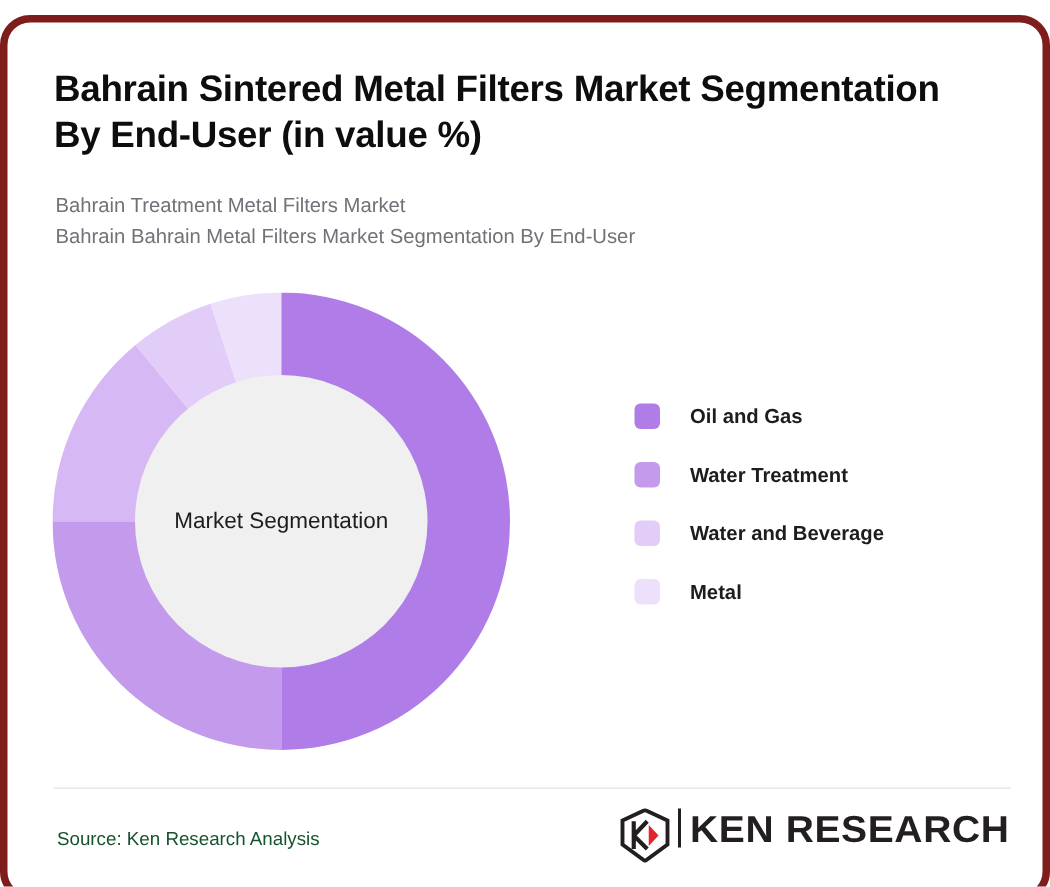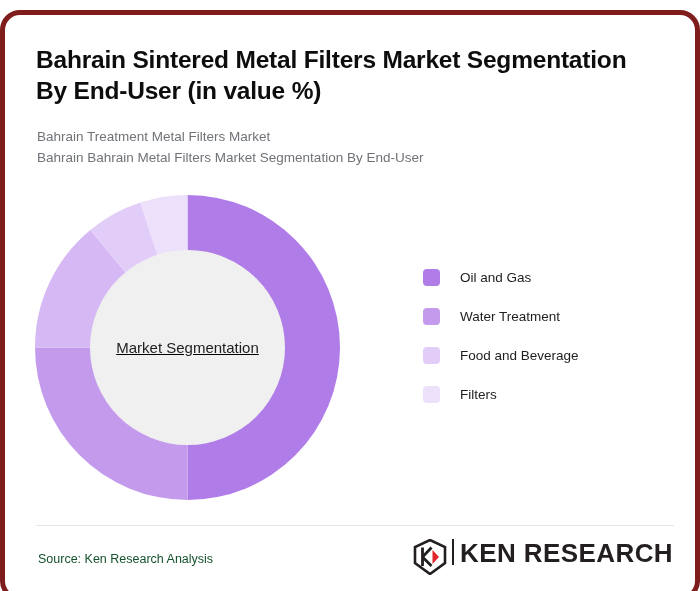--- a/index.html
+++ b/index.html
@@ -51,39 +51,39 @@
   }
   #donut-hole {
     position: absolute;
     left: 55px; top: 55px;
     width: 195px; height: 195px;
     border-radius: 50%;
     background: #f0f0f0;
     display: flex;
     align-items: center;
     justify-content: center;
-    text-decoration: underline;
   }
   #donut-center-label {
     font-size: 15px;
     color: #1d1d1d;
     text-align: center;
     white-space: nowrap;
   }
 
   
   #legend {
     position: absolute;
     left: 418px; top: 243px;
     width: 250px;
   }
   .legend-row {
     display: flex;
     align-items: center;
     height: 39px;
+    font-weight: bold;
   }
   .legend-swatch {
     width: 17px; height: 17px;
     border-radius: 4px;
     flex: 0 0 auto;
   }
   .legend-label {
     margin-left: 20px;
     font-size: 13.5px;
     color: #1d1d1d;
@@ -159,25 +159,25 @@
       <div class="legend-row">
         <span class="legend-swatch" style="background: rgb(176, 124, 232);"></span>
         <span class="legend-label">Oil and Gas</span>
       </div>
       <div class="legend-row">
         <span class="legend-swatch" style="background: rgb(196, 155, 236);"></span>
         <span class="legend-label">Water Treatment</span>
       </div>
       <div class="legend-row">
         <span class="legend-swatch" style="background: rgb(226, 204, 248);"></span>
-        <span class="legend-label">Food and Beverage</span>
+        <span class="legend-label">Water and Beverage</span>
       </div>
       <div class="legend-row">
         <span class="legend-swatch" style="background: rgb(236, 224, 251);"></span>
-        <span class="legend-label">Filters</span>
+        <span class="legend-label">Metal</span>
       </div>
     </div>
 
   <div id="divider"></div>
 
   <div id="source">Source: Ken Research Analysis</div>
 
   <div id="brand">
     <svg id="brand-mark" viewBox="0 0 34 36">
       <path d="M17 1 L32 8 L32 24 L17 35 L2 24 L2 8 Z" fill="#ffffff" stroke="#231f20" stroke-width="2.6"></path>

